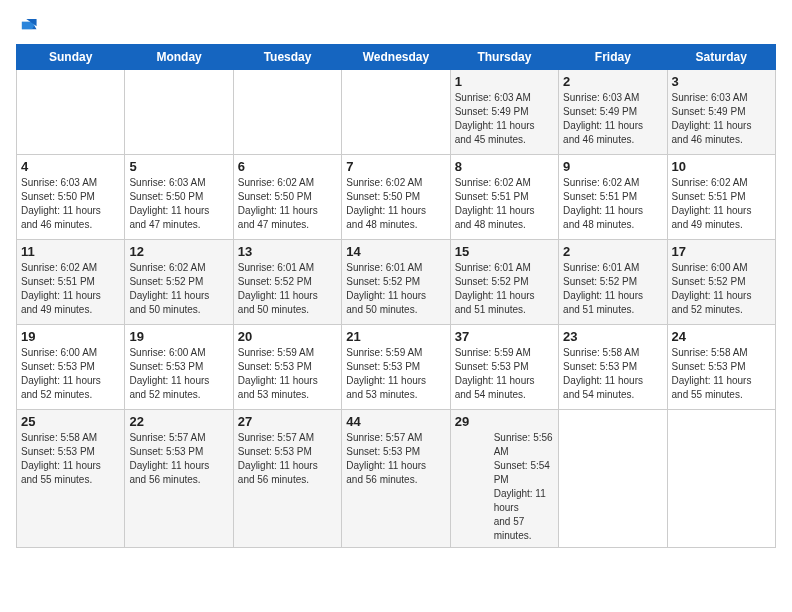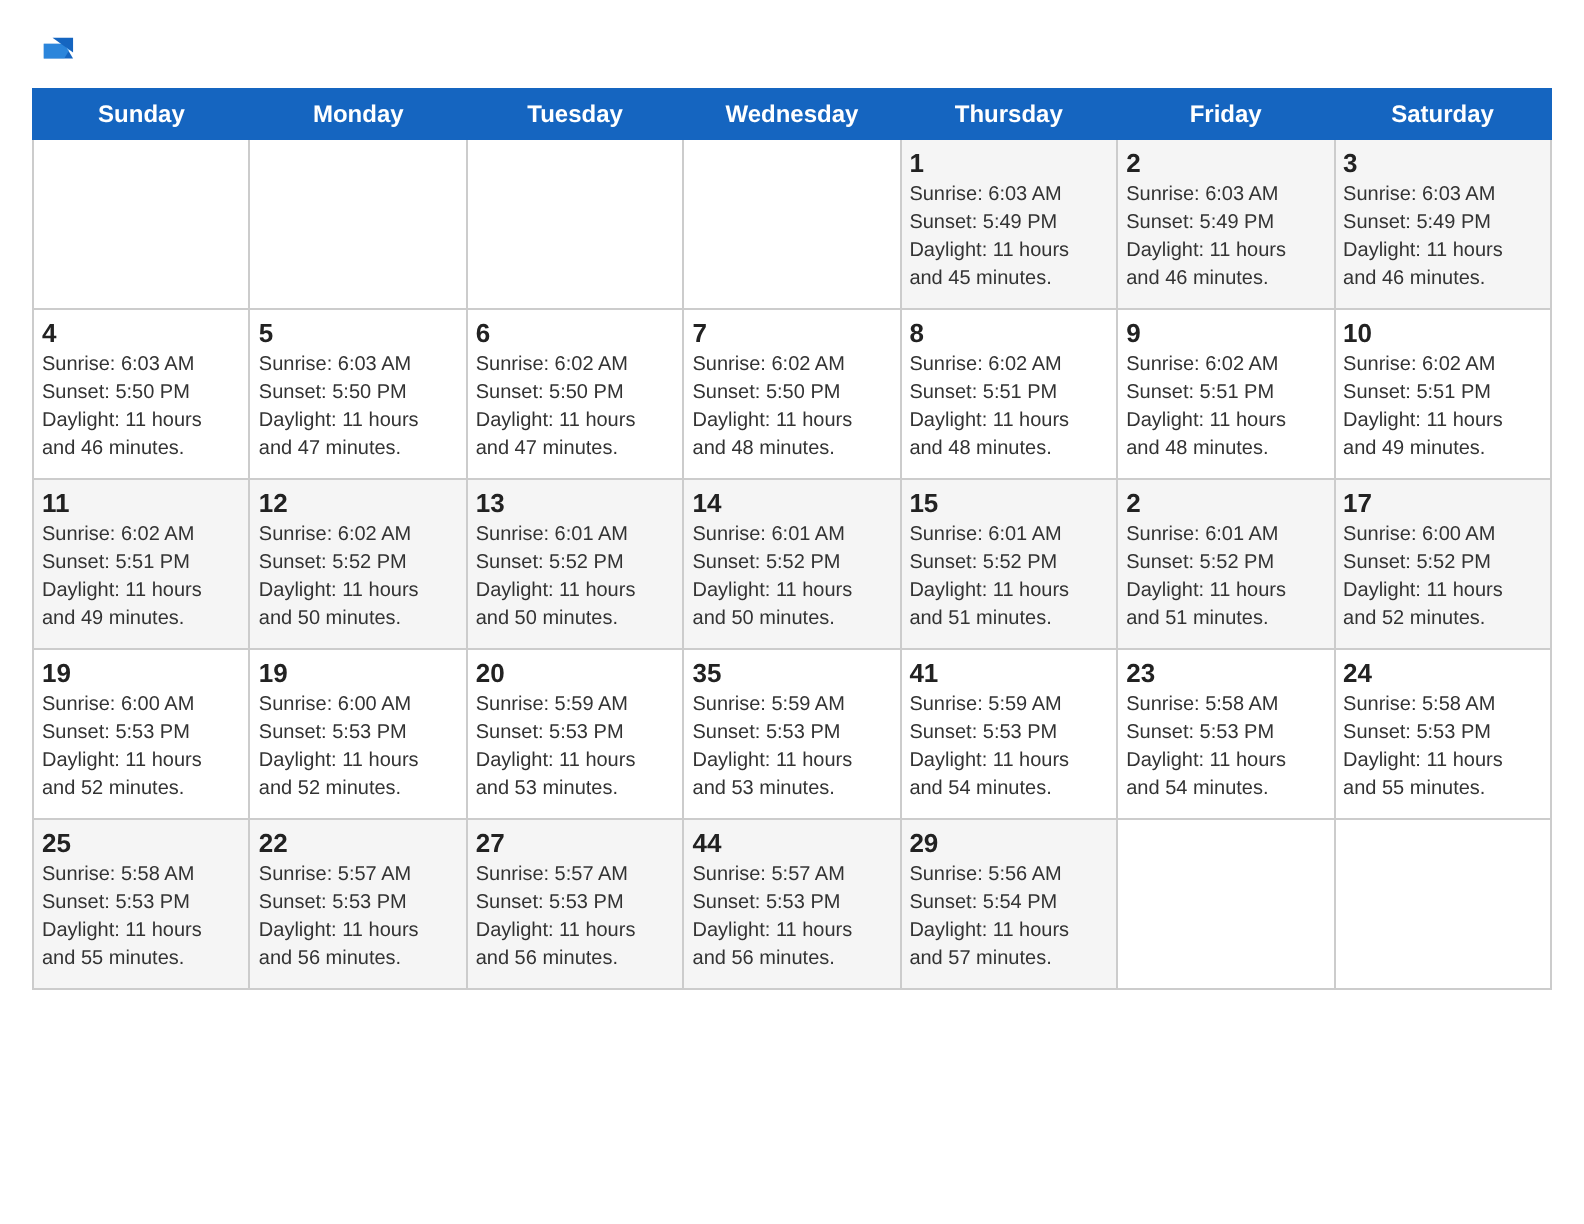--- a/index.html
+++ b/index.html
@@ -251,28 +251,28 @@
 and 52 minutes.</div>
         </td>
         <td>
           <span class="day-number">20</span>
           <div class="day-info" style="white-space: pre-line;">Sunrise: 5:59 AM
 Sunset: 5:53 PM
 Daylight: 11 hours
 and 53 minutes.</div>
         </td>
         <td>
-          <span class="day-number">35</span>
+          <span class="day-number">21</span>
           <div class="day-info" style="white-space: pre-line;">Sunrise: 5:59 AM
 Sunset: 5:53 PM
 Daylight: 11 hours
 and 53 minutes.</div>
         </td>
         <td>
-          <span class="day-number">41</span>
+          <span class="day-number">37</span>
           <div class="day-info" style="white-space: pre-line;">Sunrise: 5:59 AM
 Sunset: 5:53 PM
 Daylight: 11 hours
 and 54 minutes.</div>
         </td>
         <td>
           <span class="day-number">23</span>
           <div class="day-info" style="white-space: pre-line;">Sunrise: 5:58 AM
 Sunset: 5:53 PM
 Daylight: 11 hours
@@ -310,21 +310,21 @@
         </td>
         <td>
           <span class="day-number">44</span>
           <div class="day-info" style="white-space: pre-line;">Sunrise: 5:57 AM
 Sunset: 5:53 PM
 Daylight: 11 hours
 and 56 minutes.</div>
         </td>
         <td>
           <span class="day-number">29</span>
-          <div class="day-info" style="white-space: pre-line;">Sunrise: 5:56 AM
+          <div class="day-info" style="white-space: pre-line; margin-left: 39px;">Sunrise: 5:56 AM
 Sunset: 5:54 PM
 Daylight: 11 hours
 and 57 minutes.</div>
         </td>
         <td class="empty-cell"></td>
         <td class="empty-cell"></td>
       </tr>
     </tbody>
 </table>
 

